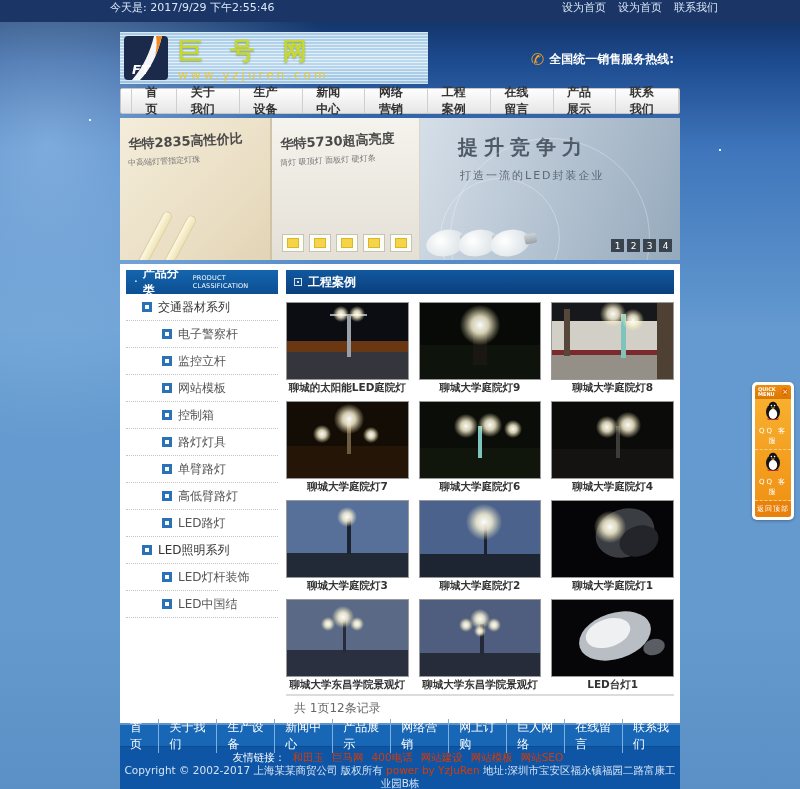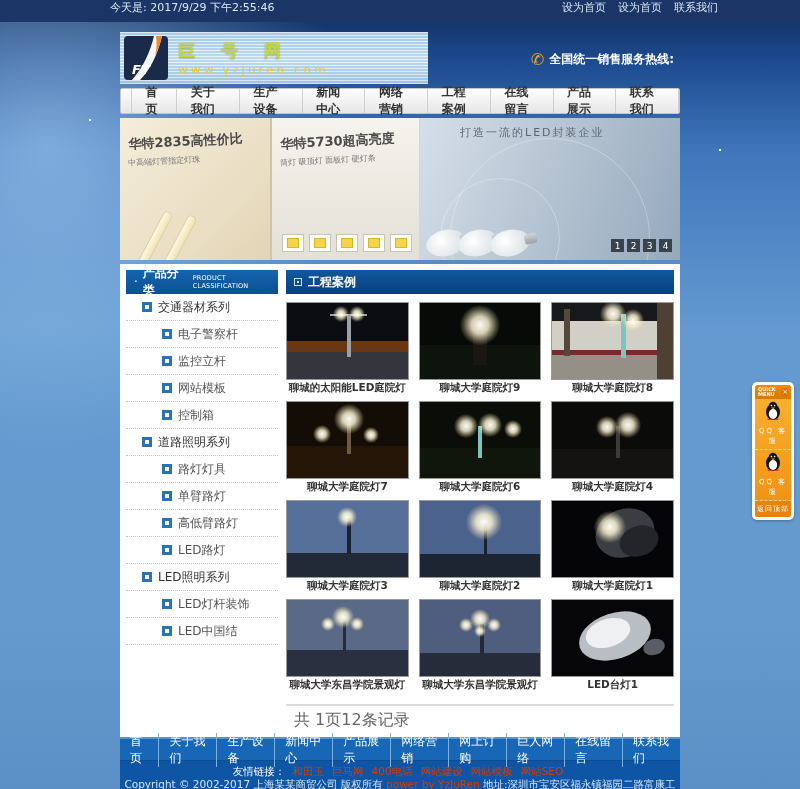--- a/index.html
+++ b/index.html
@@ -23,21 +23,21 @@
   .wrap { width:560px; margin:0 auto; padding-top:10px; }
 
   
   .hdr { height:52px; display:flex; align-items:center; position:relative; }
   .hdr-banner { width:308px; height:52px; display:flex; align-items:center; padding-left:4px;
     background:
       repeating-linear-gradient(180deg, rgba(255,255,255,.55) 0 1px, rgba(150,195,230,.28) 1px 3px),
       linear-gradient(180deg,#aecfe8,#cbe2f2 55%,#9dc3e2); }
   .logo { width:44px; height:44px; flex:0 0 44px; }
   .sitename { margin-left:10px; }
-  .sitename .cn { font-size:17px; font-weight:bold; letter-spacing:10px; color:var(--logo-green,#c8d832);
+  .sitename .cn { font-size:24px; font-weight:bold; letter-spacing:10px; color:var(--logo-green,#c8d832);
     text-shadow:0 1px 2px rgba(60,90,20,.45); }
   .sitename .url { font-size:12px; letter-spacing:3px; color:#e8c83c; margin-top:1px; }
   .hotline { position:absolute; right:6px; top:18px; display:flex; align-items:center; gap:5px; }
   .hotline .ph-ic { color:var(--hotline-orange,#f5a623); font-size:16px; }
   .hotline .lbl { color:#fff; font-size:12px; font-weight:bold; }
   .hotline .num { color:var(--hotline-orange,#f5a623); font-size:19px; font-weight:bold; letter-spacing:1px; }
 
   
   .nav { height:26px; margin-top:4px; background:linear-gradient(180deg,#fefefe,#e6e6e6);
     border:1px solid #c6c6c6; border-radius:2px; display:flex; align-items:stretch; }
@@ -99,21 +99,21 @@
   .grid { margin-top:8px; display:grid; grid-template-columns:repeat(3,1fr); column-gap:10px; row-gap:6px; }
   .card { cursor:pointer; }
   .ph { position:relative; height:78px; border:1px solid #999; overflow:hidden; background:#000; }
   .band { position:absolute; }
   .glow { position:absolute; border-radius:50%; transform:translate(-50%,-50%);
     background:radial-gradient(circle, rgba(255,255,255,.98) 0%, rgba(255,248,214,.82) 30%,
     rgba(255,240,190,.25) 58%, transparent 72%); }
   .disc { position:absolute; border-radius:50%; }
   .cap { text-align:center; font-size:10.5px; font-weight:bold; color:#333; line-height:15px; height:15px;
     overflow:hidden; }
-  .pagline { margin-top:12px; border-top:2px solid #dcdcdc; padding:4px 0 0 8px; font-size:16px; color:#666; }
+  .pagline { margin-top:2px; border-top:2px solid #dcdcdc; padding:4px 0 0 8px; font-size:12px; color:#666; }
 
   
   .footer-nav { height:22px; margin-top:2px; background:var(--nav-footer-bg,#1767b6);
     border-bottom:1px solid #0d4c8e; display:flex; align-items:center; justify-content:center; }
   .footer-nav a { color:#fff; font-size:12px; text-decoration:none; padding:0 10px; cursor:pointer; }
   .footer-nav a + a { border-left:1px solid #7fb0dc; }
   .footer-info { background:#0f55a6; text-align:center; padding:4px 0 6px; }
   .fline { font-size:10.5px; color:#d4e4f4; line-height:13px; }
   .fline .wlabel { color:#fff; font-weight:normal; }
   .fline .red { color:var(--link-red,#d93a00); }
@@ -202,20 +202,21 @@
             <i></i>
           </span>
           <span class="chip">
             <i></i>
           </span>
       </div>
     </div>
     <div class="slide s3">
       <div class="circ c1"></div>
       <div class="circ c2"></div>
+      <div class="t1">提升竞争力</div>
       <div class="t2">打造一流的LED封装企业</div>
       <div class="bulbs">
         <span class="bulb"></span>
           <span class="bulb"></span>
           <span class="bulb"></span>
       </div>
       <div class="pager">
         <b>1</b>
           <b>2</b>
           <b>3</b>
@@ -244,24 +245,20 @@
           <span class="sq"></span>
           <span>监控立杆</span>
         </div>
         <div class="side-item lv2">
           <span class="sq"></span>
           <span>网站模板</span>
         </div>
         <div class="side-item lv2">
           <span class="sq"></span>
           <span>控制箱</span>
-        </div>
-        <div class="side-item lv1">
-          <span class="sq"></span>
-          <span>道路照明系列</span>
         </div>
         <div class="side-item lv2">
           <span class="sq"></span>
           <span>路灯灯具</span>
         </div>
         <div class="side-item lv2">
           <span class="sq"></span>
           <span>单臂路灯</span>
         </div>
         <div class="side-item lv2">

